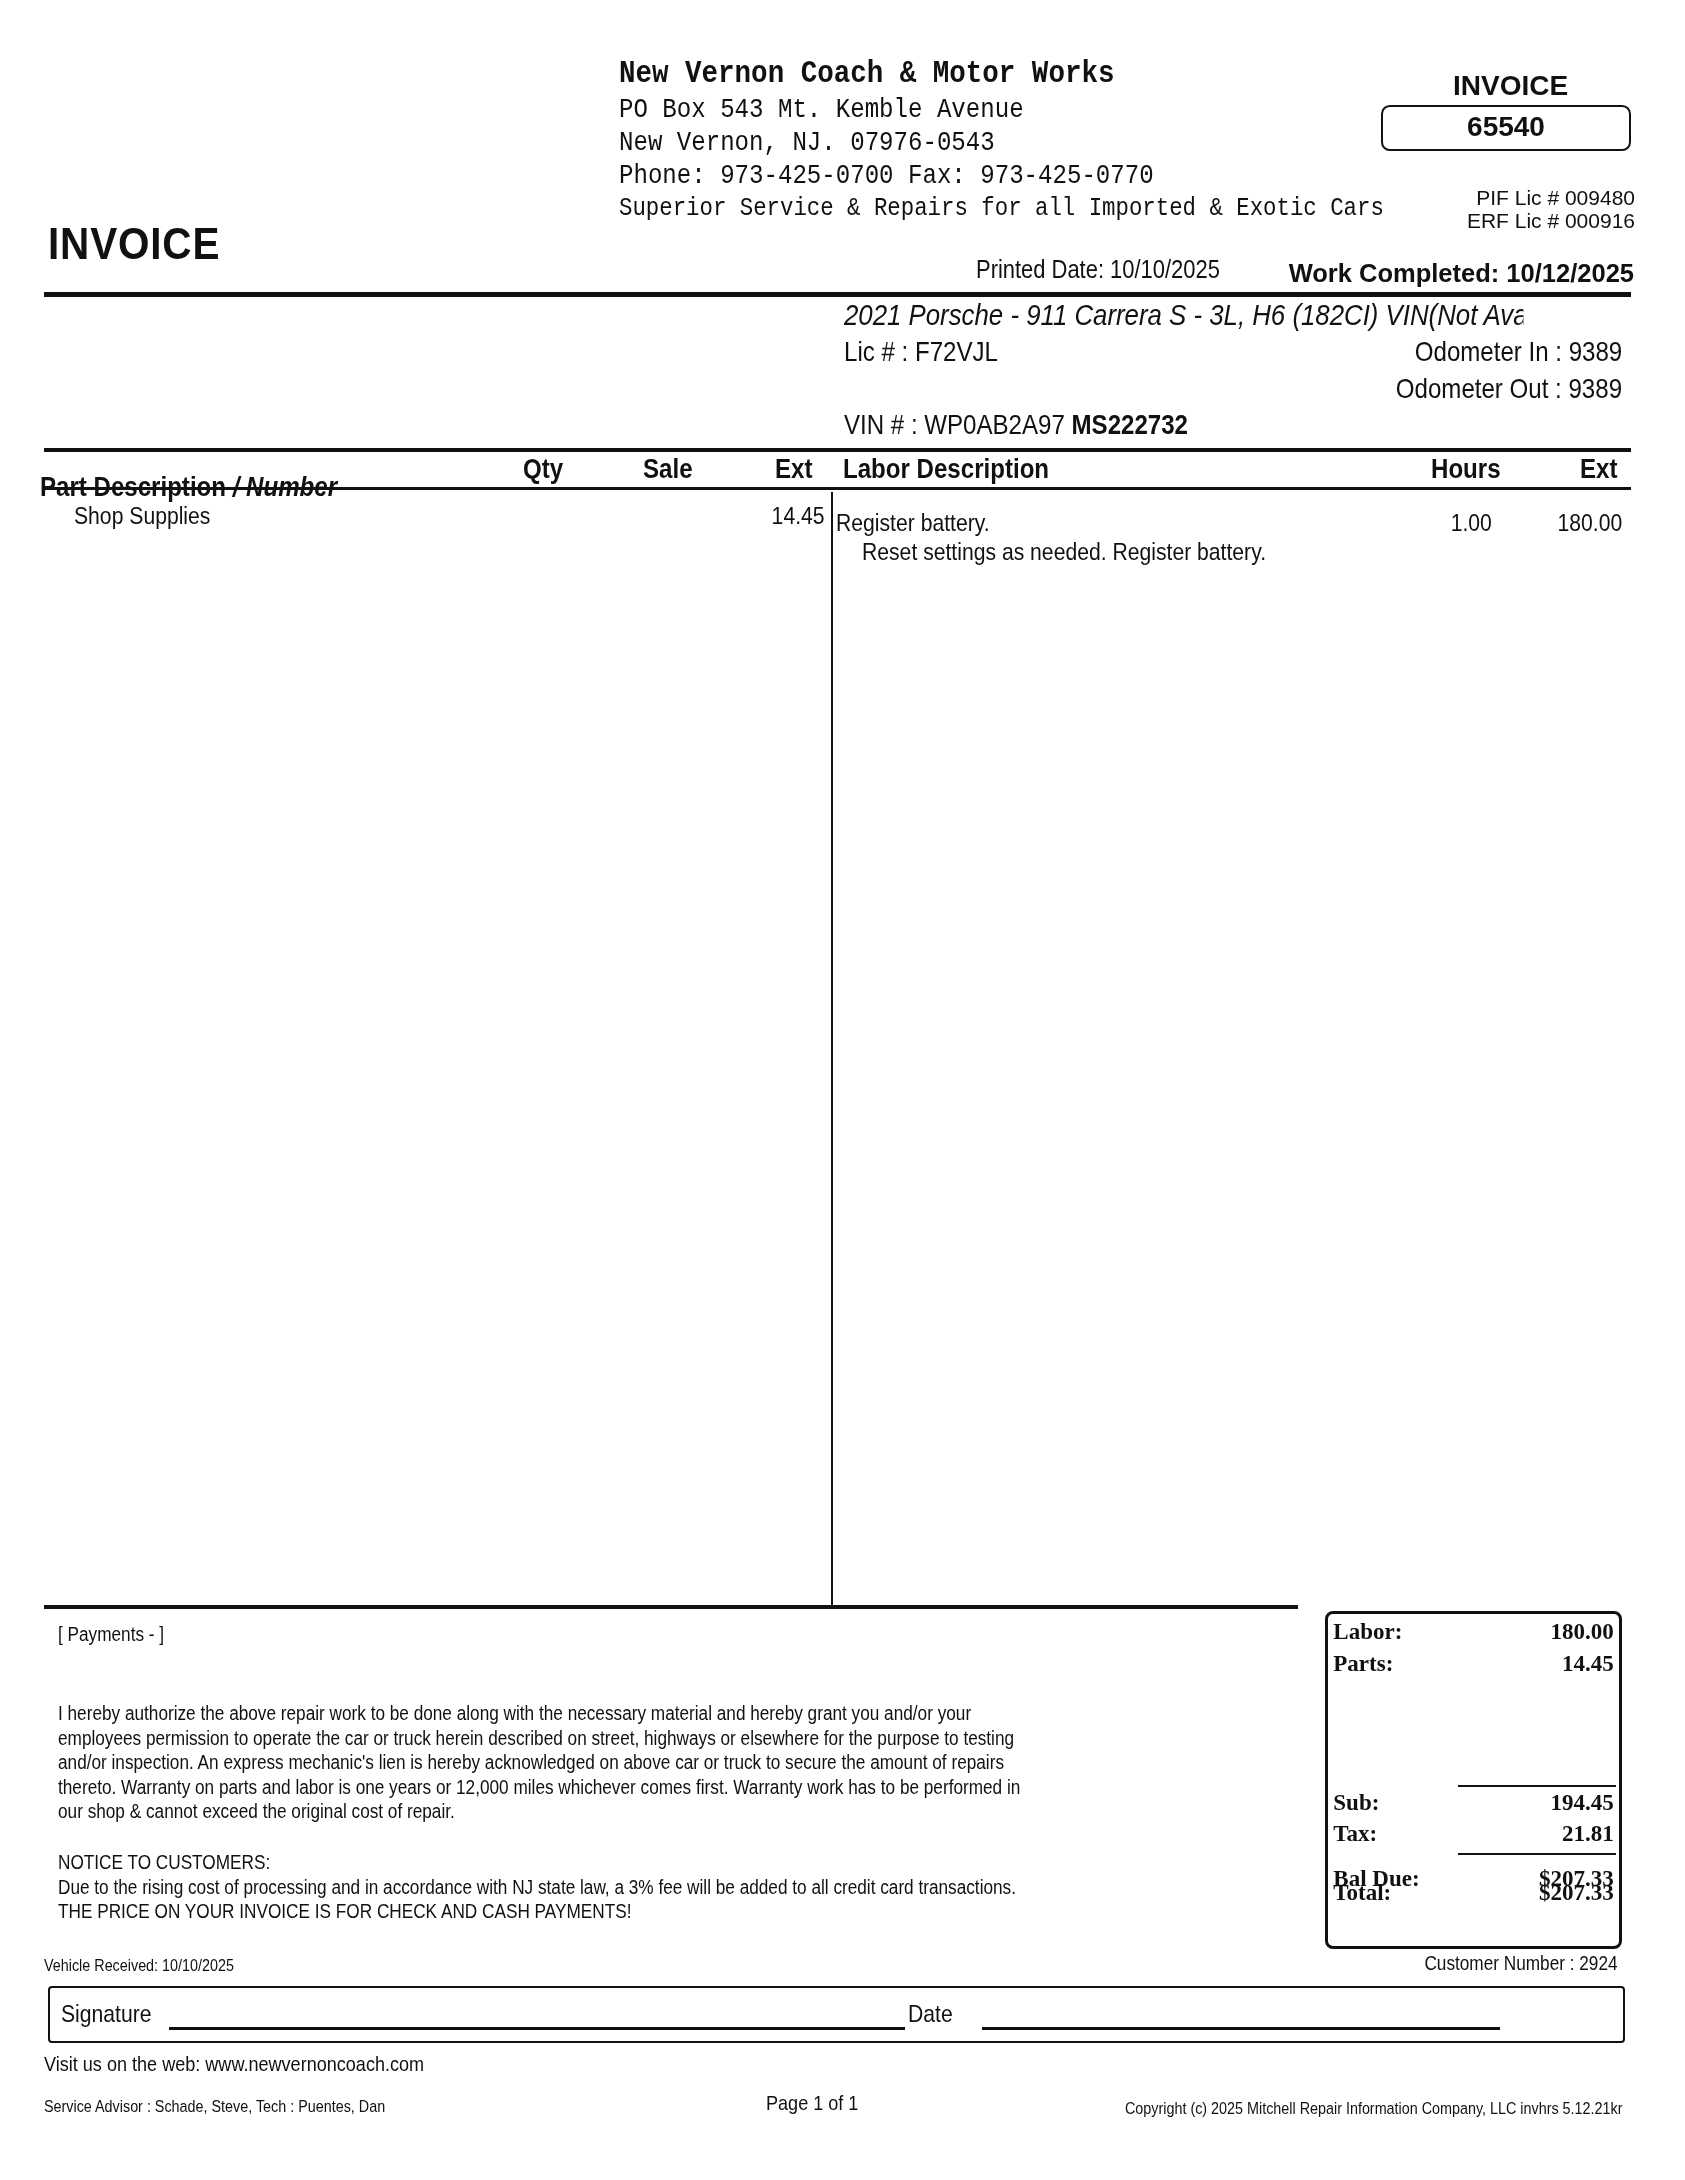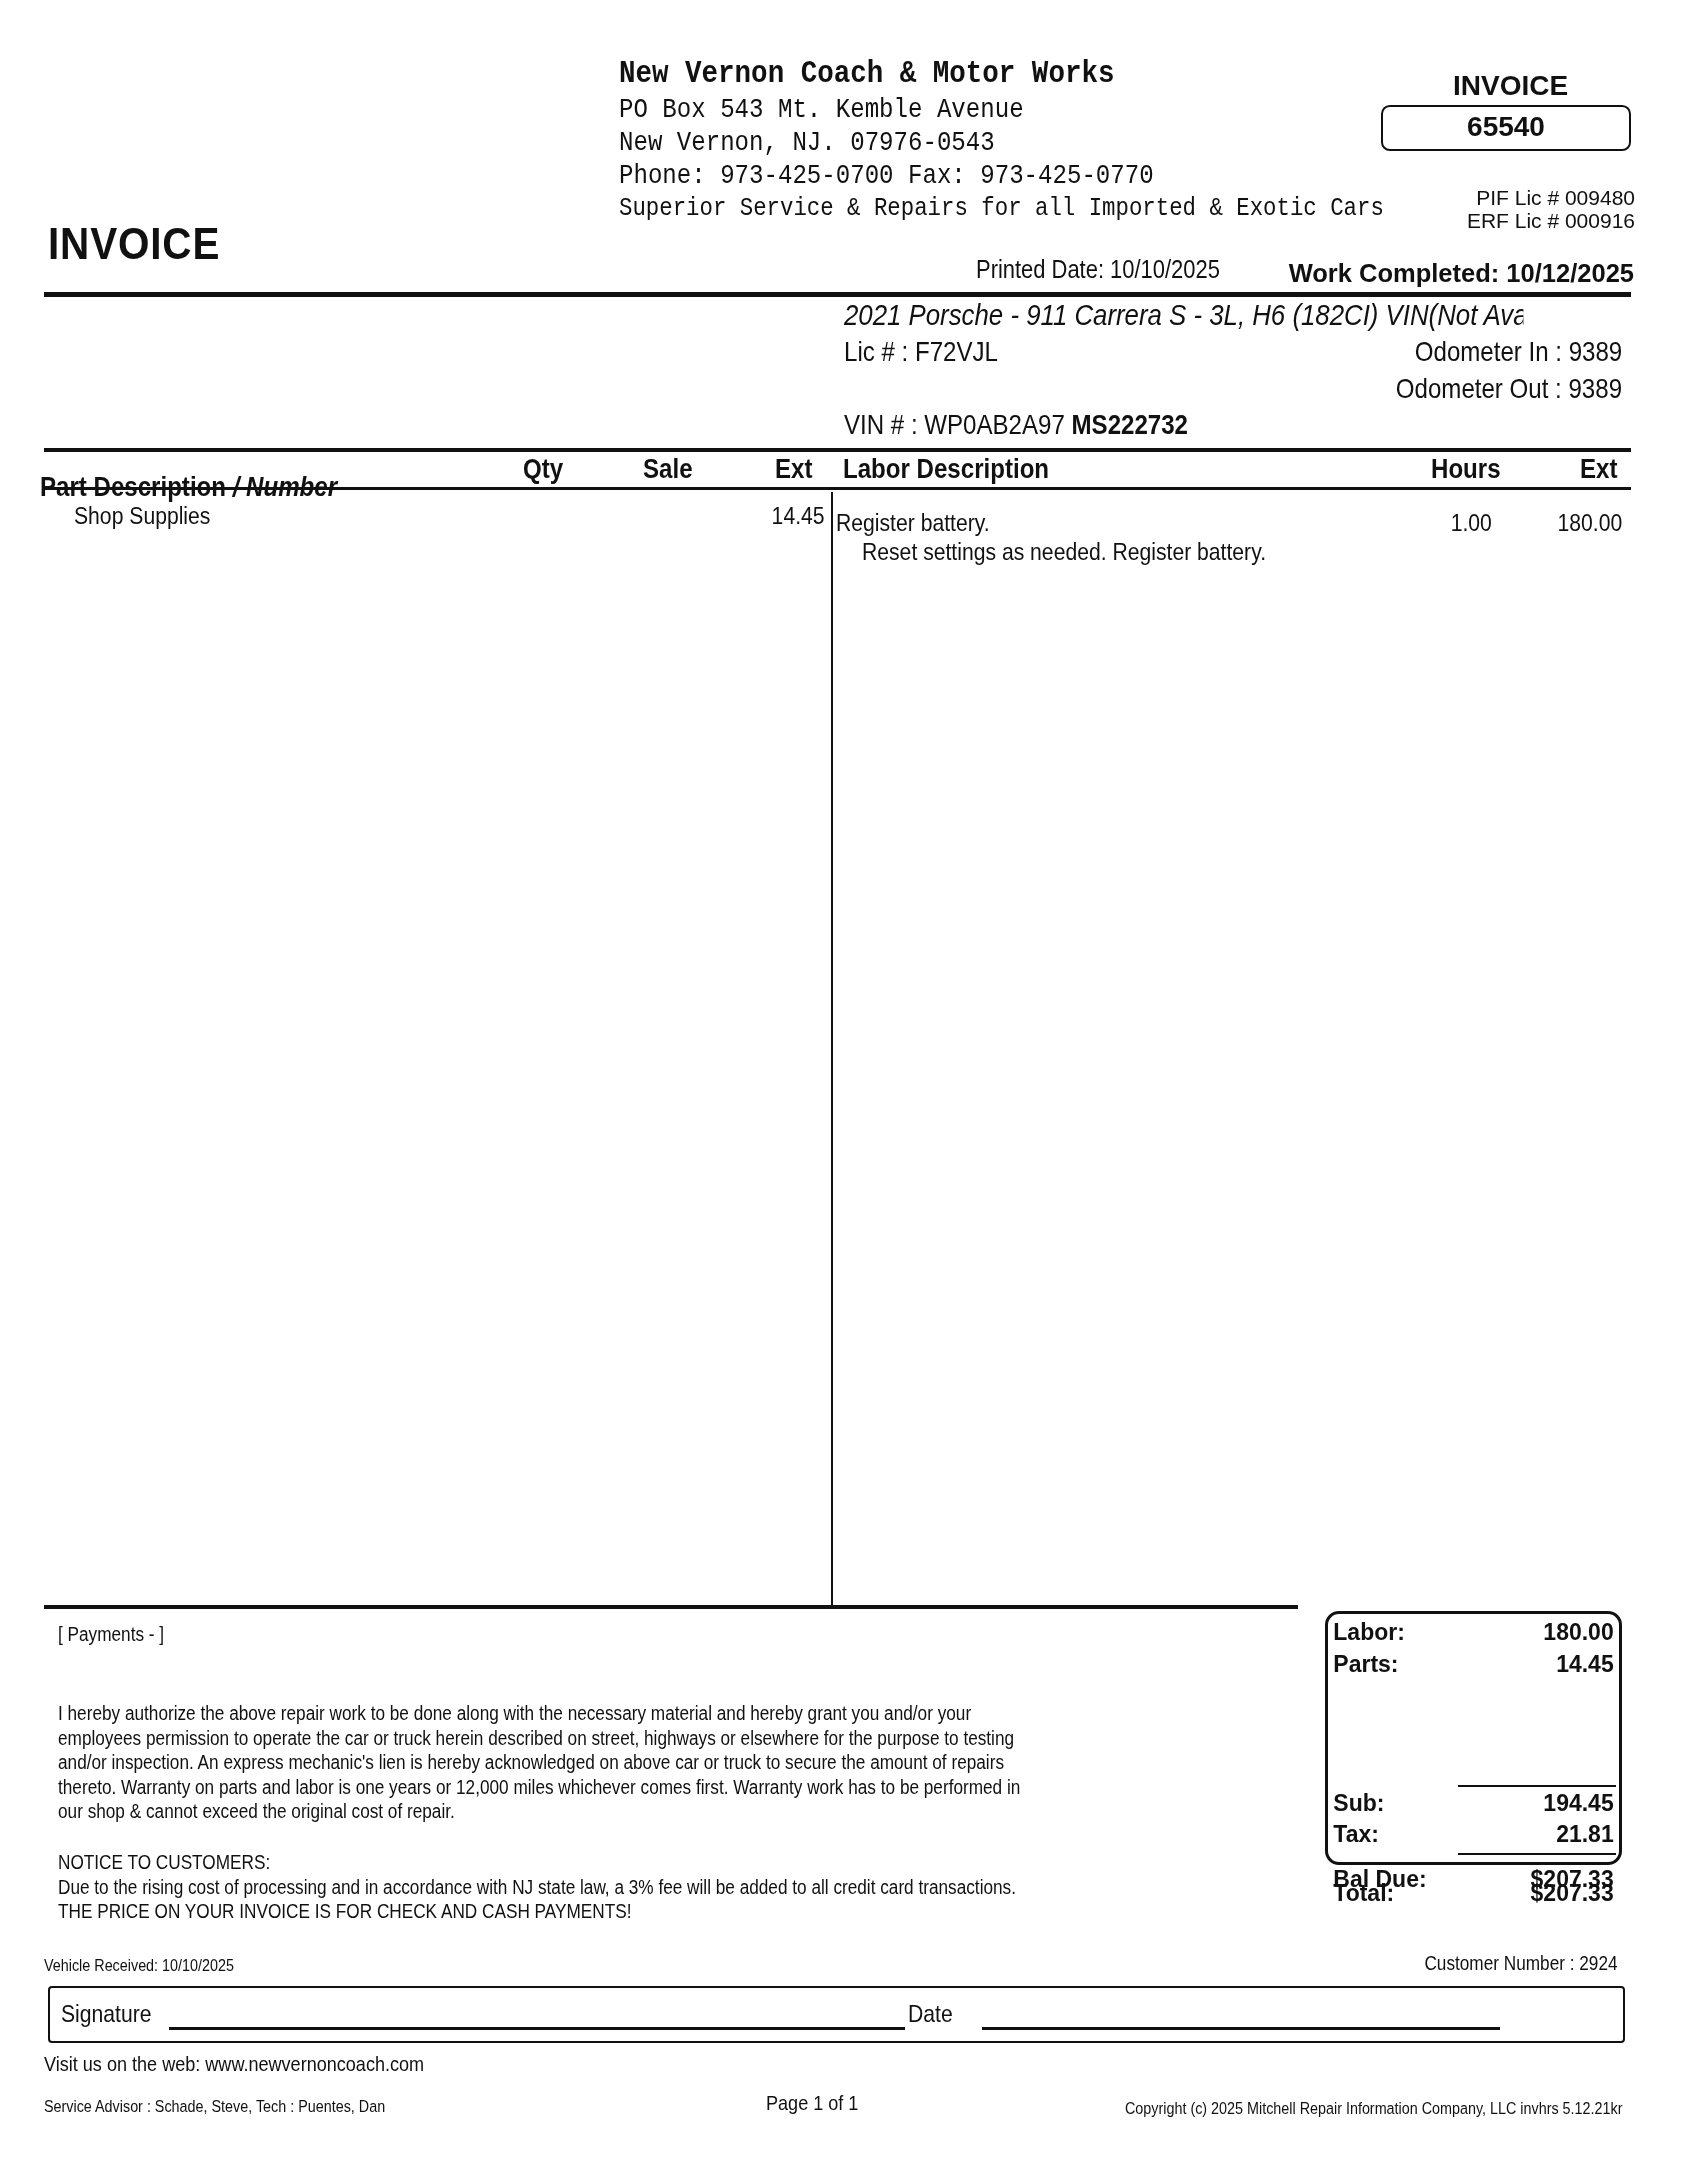--- a/index.html
+++ b/index.html
@@ -35,21 +35,21 @@
     
     .rule-head-top { left: 44px; top: 448px; width: 1587px; height: 3.5px; background: #111; }
     .rule-head-bot { left: 44px; top: 487px; width: 1587px; height: 2.6px; background: #111; }
     .col-h { top: 453px; font-size: 28px; font-weight: bold; }
     .col-divider { left: 831px; top: 492px; width: 1.8px; height: 1115px; background: #111; }
     .cell { font-size: 24.6px; }
 
     
     .rule-bottom { left: 44px; top: 1605px; width: 1254px; height: 3.5px; background: #111; }
     .legal { left: 58px; font-size: 20px; line-height: 24.6px; }
-    .totals-box { left: 1325px; top: 1611px; width: 297px; height: 254px; border: 3.5px solid #111; border-radius: 14px; box-sizing: border-box; }
+    .totals-box { left: 1325px; top: 1611px; width: 297px; height: 338px; border: 3.5px solid #111; border-radius: 8px; box-sizing: border-box; font-family: Liberation Serif, serif; }
     .t-row { position: absolute; left: 5.3px; right: 5.3px; font-size: 23px; font-weight: bold; display: flex; justify-content: space-between; }
     .t-line { position: absolute; right: 3.5px; width: 158px; height: 1.8px; background: #111; }
 
     .sig-box { left: 48px; top: 1986px; width: 1577px; height: 57px; border: 2.6px solid #111; border-radius: 4px; box-sizing: border-box; }
     .sig-line { position: absolute; height: 2.6px; background: #111; top: 39px; }
     .small { font-size: 16.7px; }
   </style>
 </head>
 <body>
 

